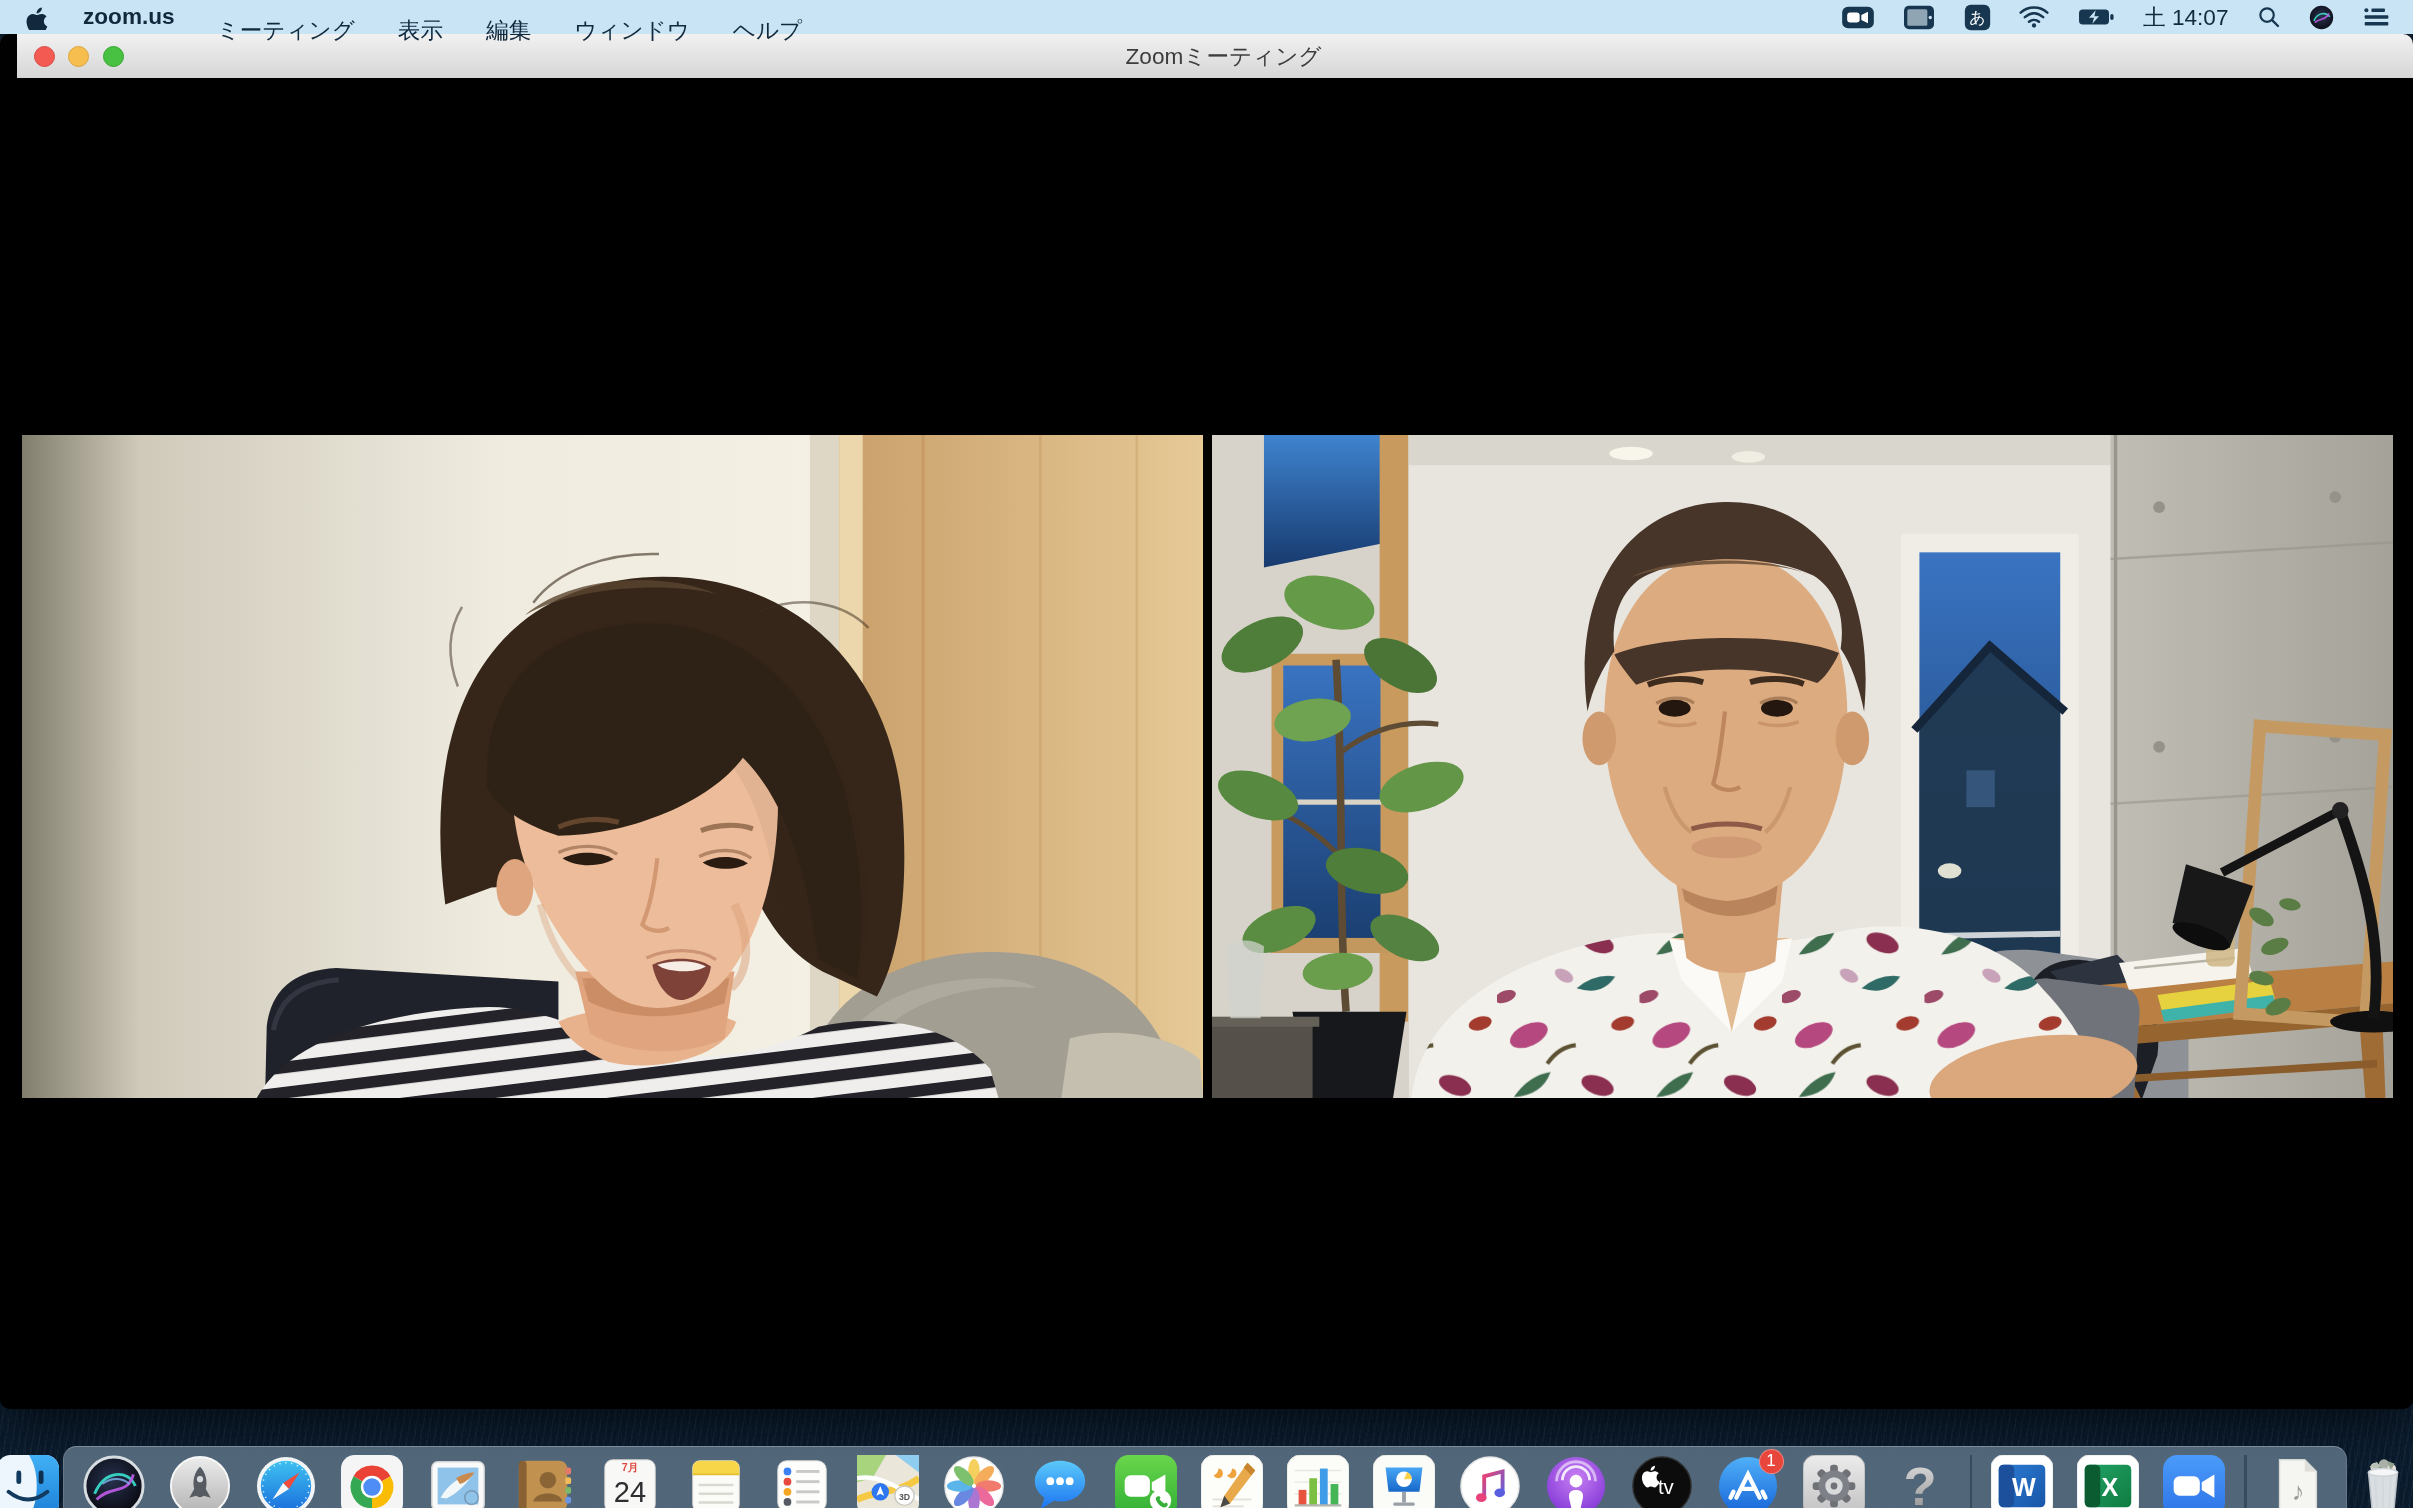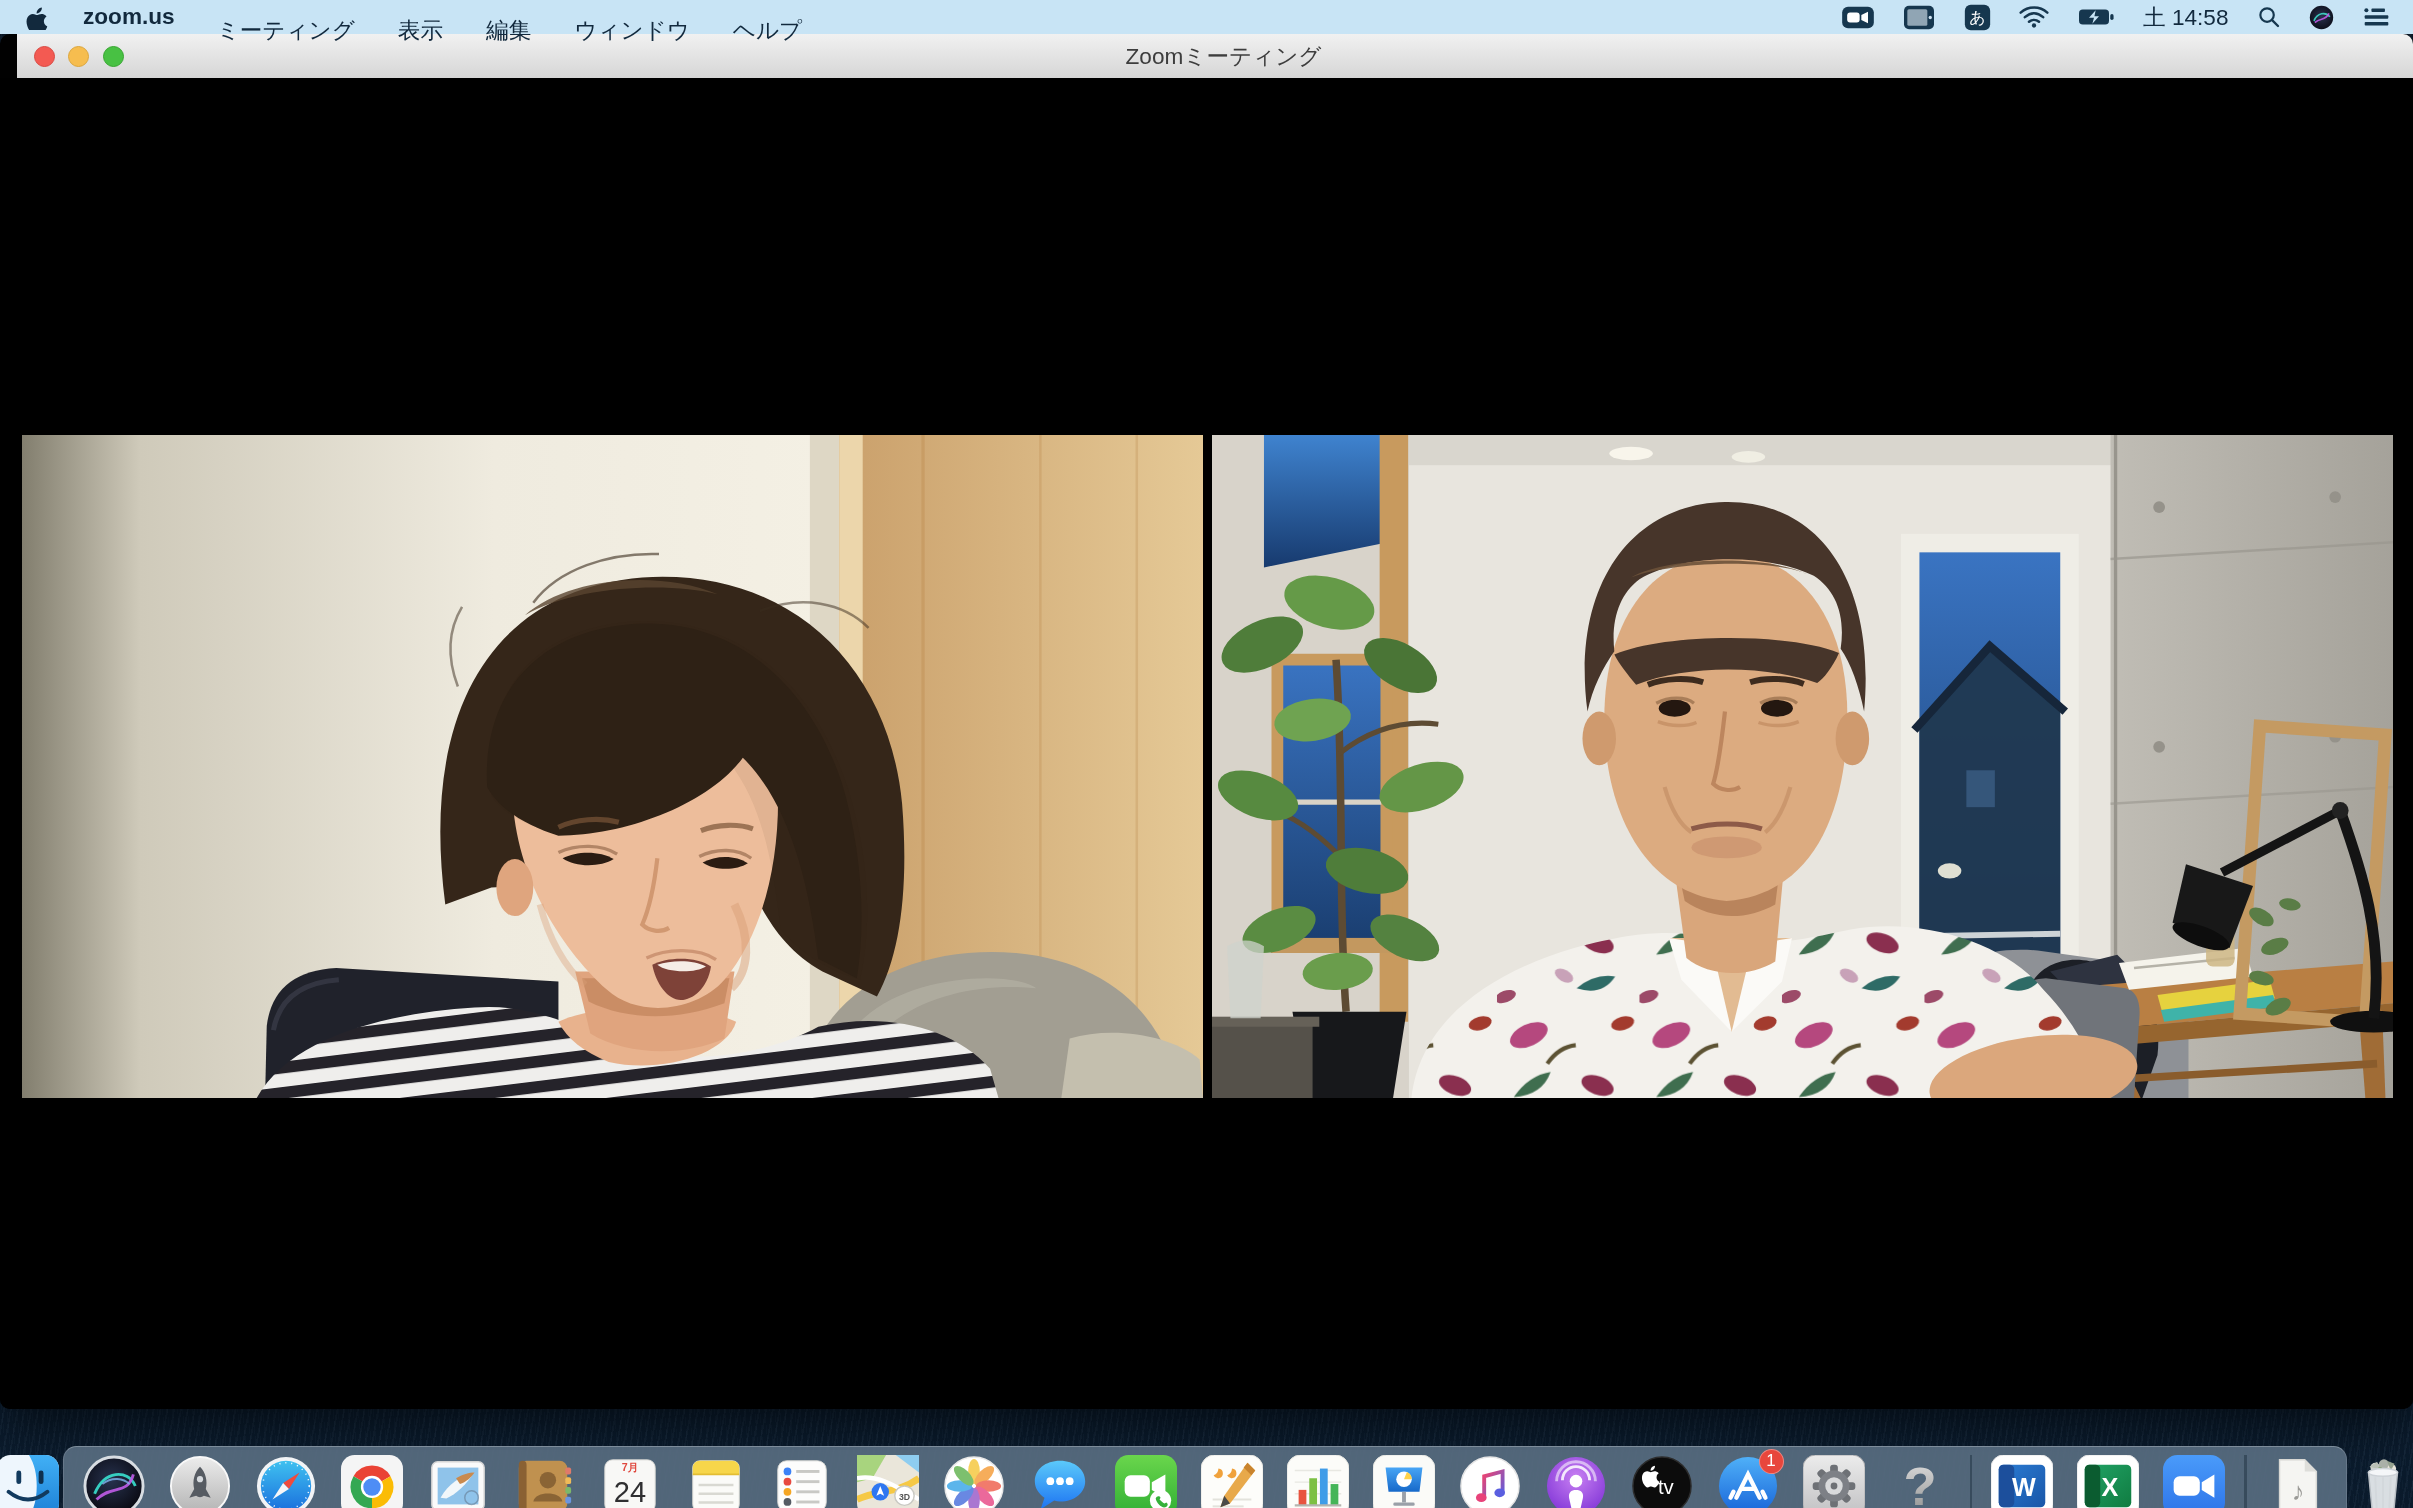--- a/index.html
+++ b/index.html
@@ -116,21 +116,21 @@
         <circle cx="18" cy="24.5" r="2.6" fill="#16374f"></circle>
       </svg>
     </span>
     <span class="sicon">
       <svg width="37" height="20" viewBox="0 0 44 24">
         <rect x="1" y="3" width="36" height="18" rx="4.5" fill="#16374f"></rect>
         <rect x="38.5" y="8.5" width="4" height="7" rx="2" fill="#16374f"></rect>
         <path d="M21 4 L13 13 H19 L17 20 L25 11 H19.5 Z" fill="#c8e4f5"></path>
       </svg>
     </span>
-    <span class="mb-clock">土 14:58</span>
+    <span class="mb-clock">土 14:07</span>
     <span class="sicon">
       <svg width="23.5" height="23.5" viewBox="0 0 28 28">
         <circle cx="12" cy="12" r="8" fill="none" stroke="#16374f" stroke-width="2.6"></circle>
         <line x1="18" y1="18" x2="25" y2="25" stroke="#16374f" stroke-width="2.8" stroke-linecap="round"></line>
       </svg>
     </span>
     <span class="sicon">
       <svg width="25" height="25" viewBox="0 0 30 30">
         <defs>
             <radialGradient id="gSiriSm" cx="50%" cy="45%" r="60%">

